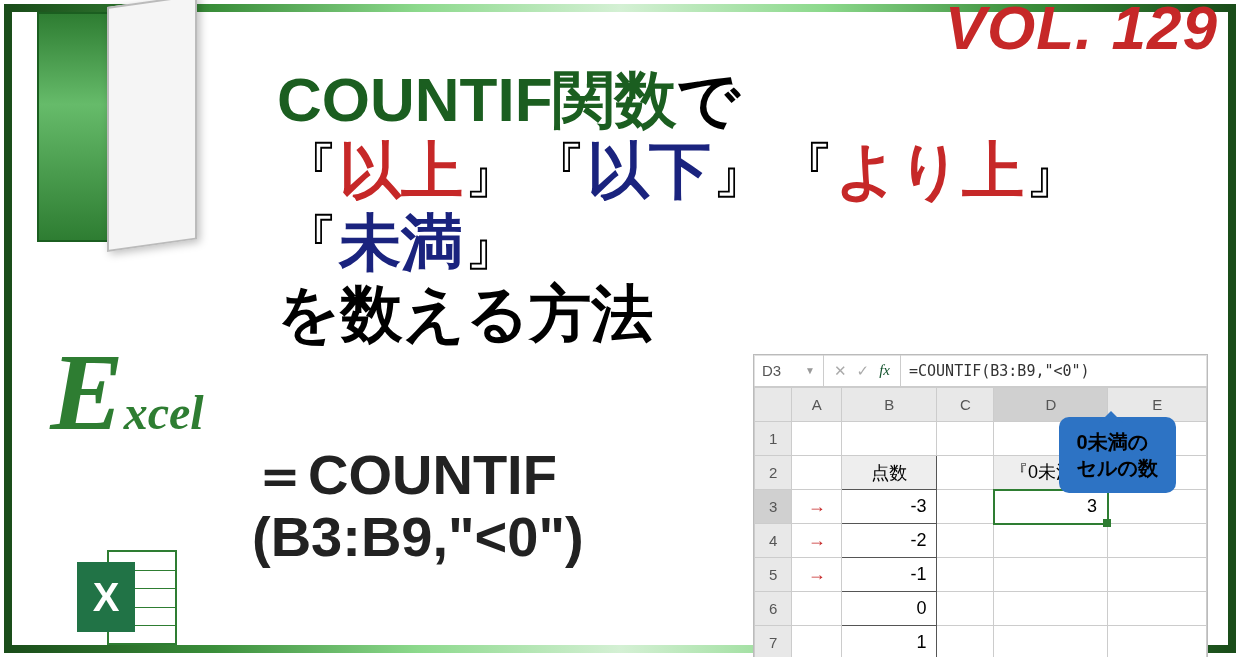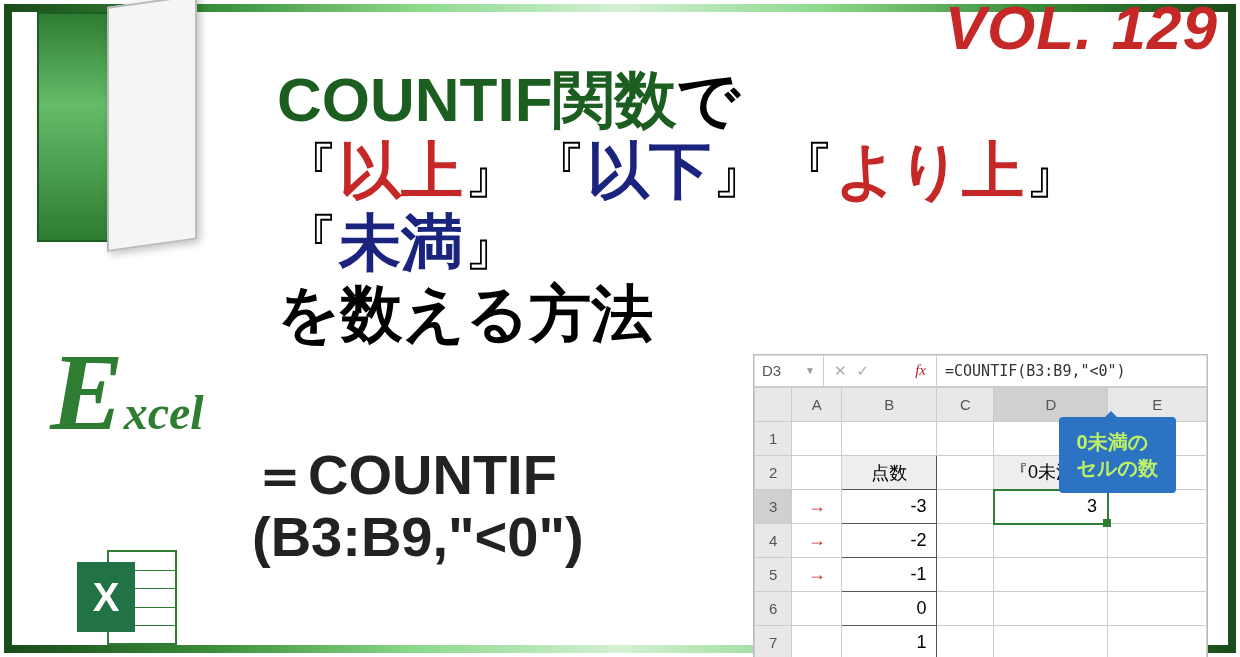--- a/index.html
+++ b/index.html
@@ -162,21 +162,21 @@
   }
   .fbar .name-box .dd { color: #999; font-size: 10px; }
   .fbar .fx-icons {
     display: flex;
     align-items: center;
     color: #aaa;
     gap: 10px;
     padding: 0 10px;
     border-right: 1px solid #ccc;
   }
-  .fbar .fx { font-style: italic; font-family: Georgia, serif; color: #b91c1c; margin-left: 36px;}
+  .fbar .fx { font-style: italic; font-family: Georgia, serif; color: #14532d;}
   .fbar .formula-text {
     flex: 1;
     padding: 4px 8px;
     display: flex;
     align-items: center;
     color: #333;
     font-family: Consolas, monospace;
   }
 
   .grid {
@@ -235,23 +235,23 @@
     width: 8px; height: 8px;
     background: #2e7d32;
   }
   .arrow-cell { color: #c62828; font-weight: bold; font-size: 20px; }
 
   .callout {
     position: absolute;
     right: 52px;
     top: 405px;
     background: #2d73c4;
-    color: #bef264;
+    color: #000000;
     padding: 12px 18px;
-    border-radius: 4px;
+    border-radius: 10px;
     font-size: 20px;
     font-weight: bold;
     line-height: 1.3;
   }
   .callout::before {
     content: "";
     position: absolute;
     top: -18px;
     left: 40px;
     border: 12px solid transparent;

